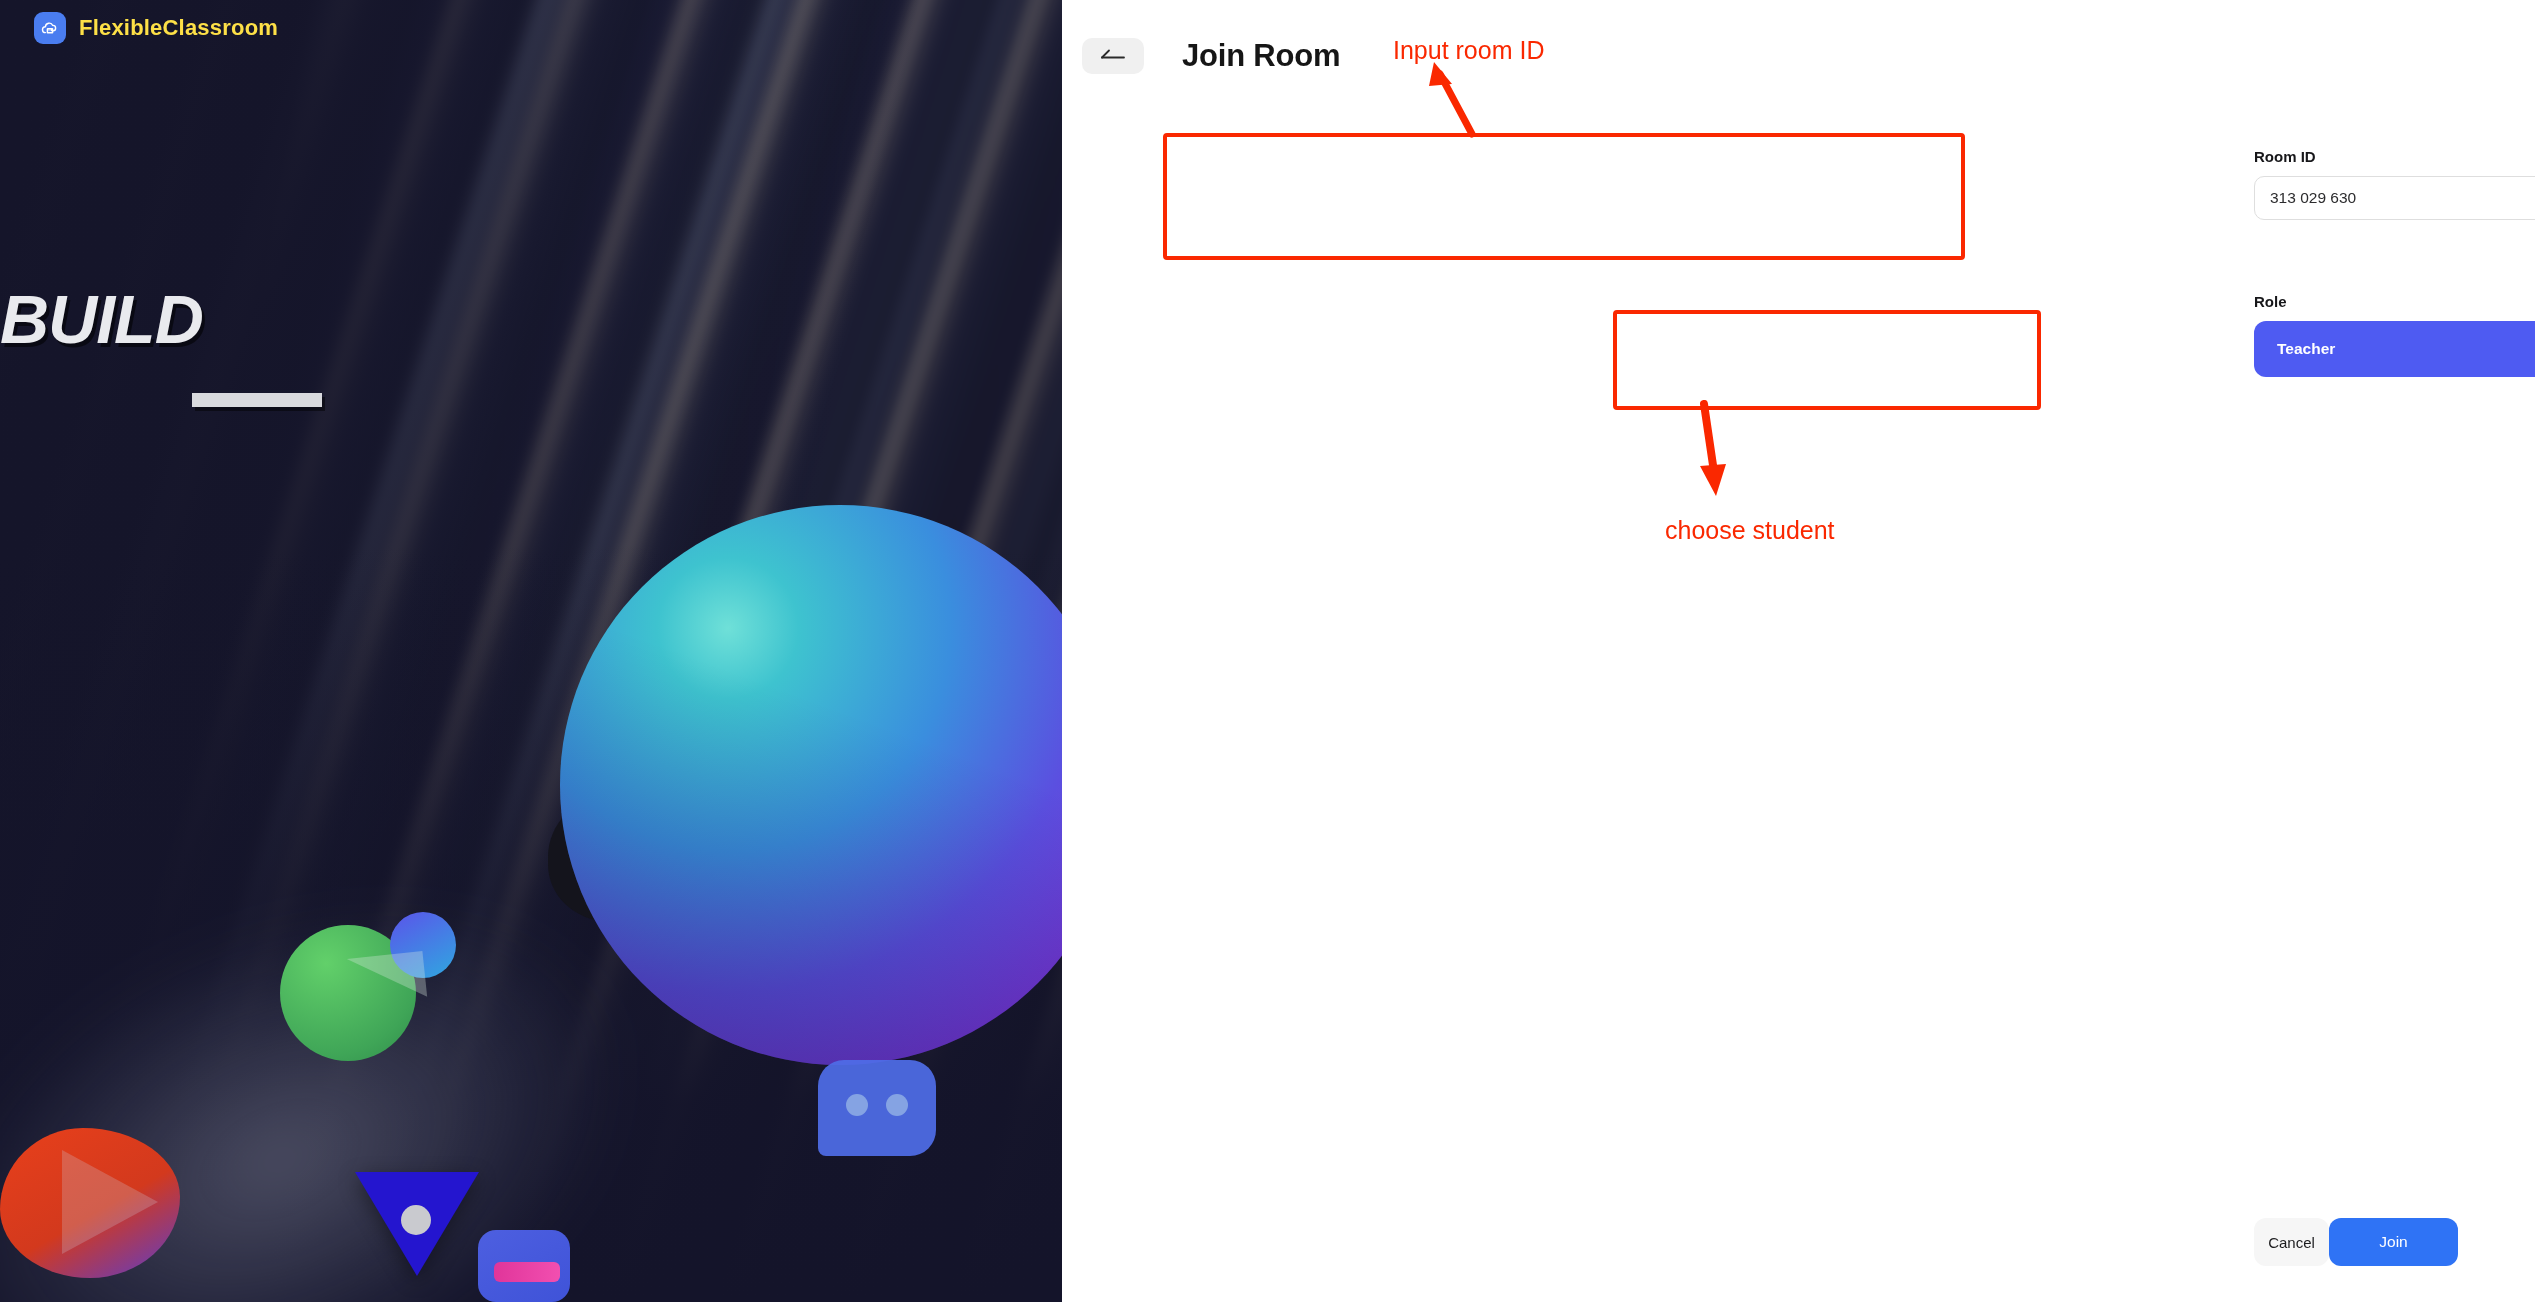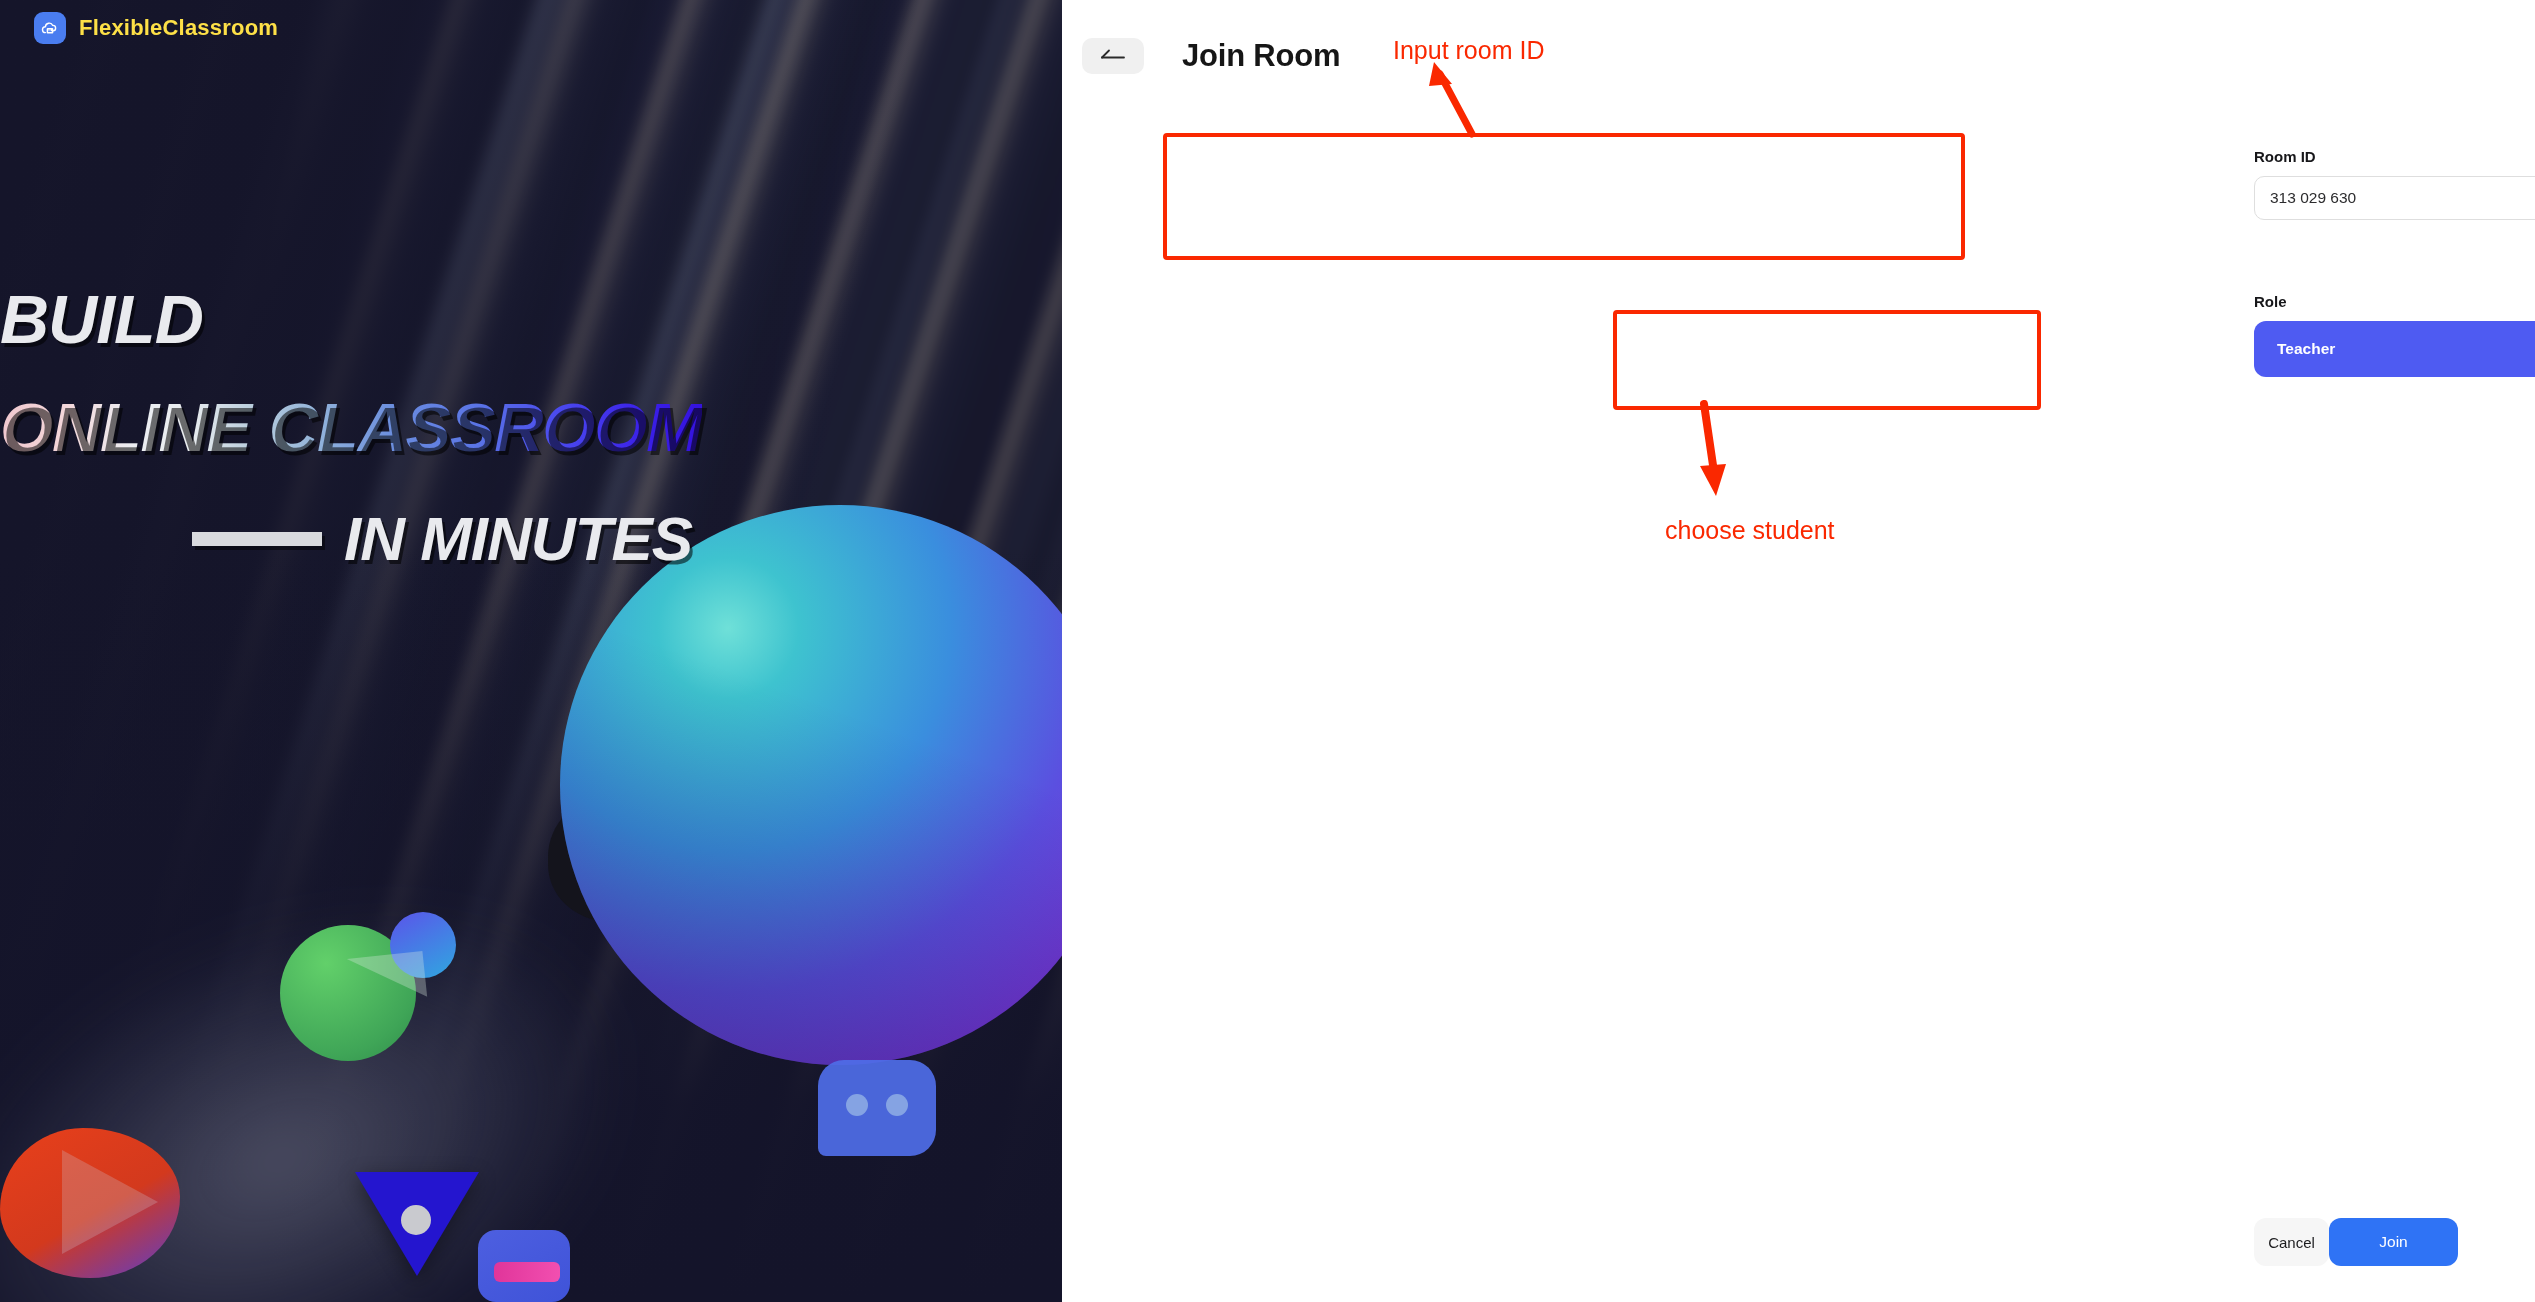--- a/index.html
+++ b/index.html
@@ -396,24 +396,22 @@
           <path d="M6.5 17.5a3.5 3.5 0 0 1 0-7 4.6 4.6 0 0 1 8.8-1.6 3.3 3.3 0 0 1 .3 6.6"></path>
           <rect x="8" y="12" width="8" height="6.5" rx="1.2" fill="#ffffff" stroke="none"></rect>
           <path d="M10.2 14.6h2.4M10.2 16.2h3.4" stroke="#4a7df0" stroke-width="1.1"></path>
         </svg>
       </span>
       <span class="brand-name">FlexibleClassroom</span>
     </div>
 
     <div class="headline">
       <div class="hl-line hl-build">BUILD</div>
-      <div class="hl-line hl-classroom"><span class="grad"><span>ONLINE </span><span>CLASSROOM</span></span></div>
       <div class="hl-minutes">
         <span class="hl-dash"></span>
-        <span>IN MINUTES</span>
       </div>
     </div>
   </div>
 
   <div class="panel">
 
     <div class="panel-header">
       <button class="back-btn">
         <span>
           <svg width="26" height="14" viewBox="0 0 26 14" fill="none" stroke="#2a2a2a" stroke-width="1.8" stroke-linecap="round">

